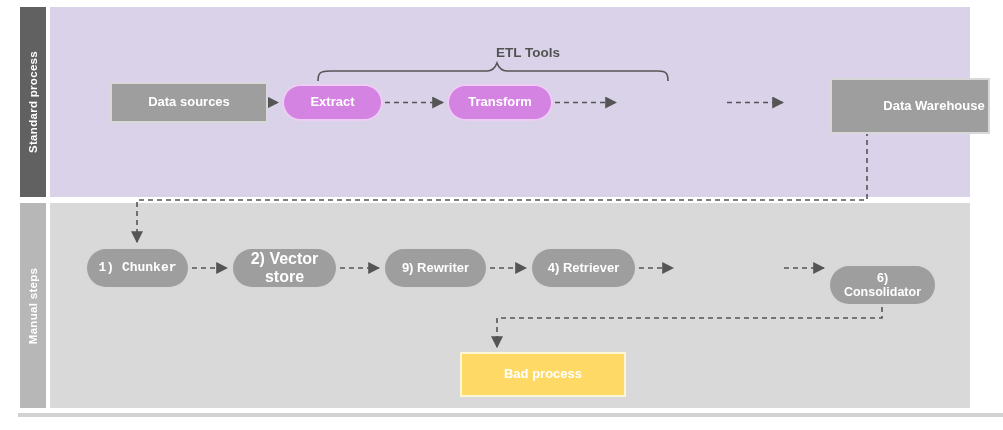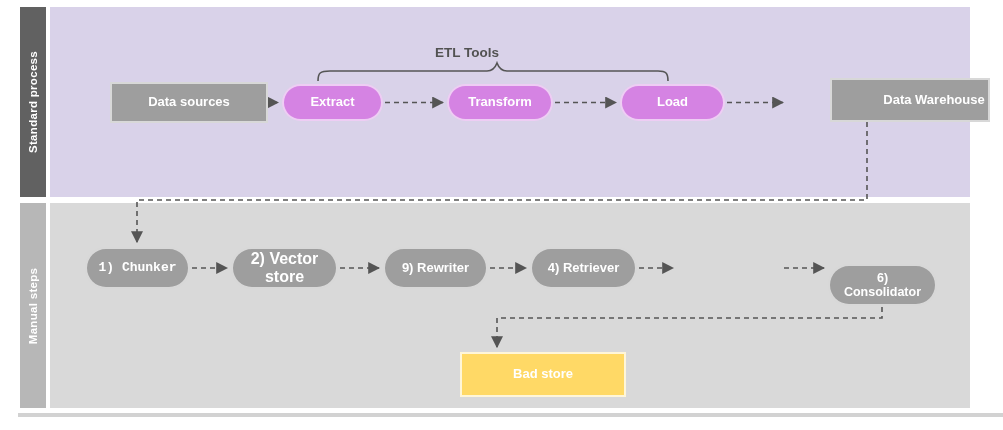--- a/index.html
+++ b/index.html
@@ -28,21 +28,21 @@
     line-height:1.15;border:2px solid rgba(255,255,255,0.6);
   }
   .node.rect{background:var(--gray-node,#999999);margin-left:43px;}
   .node.pill{background:var(--gray-node,#999999);border-radius:21px;}
   .node.pill.etl{background:var(--etl-pill,#d583e3);border-radius:19px;}
   .node.yellow{background:var(--bad-output,#ffd966);border-color:rgba(255,255,255,0.75);}
   .node.pad{padding:0 10px;}
 
   
   .etl-label{
-    position:absolute;left:435px;top:45px;width:125px;text-align:left;
+    position:absolute;left:435px;top:45px;width:125px;text-align:right;
     color:var(--etl-tools-text,#525252);font-weight:bold;font-size:13.5px;
   }
 
   .connectors{position:absolute;left:0;top:0;width:1003px;height:430px;pointer-events:none;}
 
   .page-separator{position:absolute;left:18px;top:413px;width:985px;height:4px;background:#d2d2d2;}
 </style>
 </head>
 <body>
 
@@ -78,24 +78,23 @@
       <polyline points="882,289 882,318 497,318 497,347" marker-end="url(#arr)"></polyline>
     </g>
     <path d="M318,81 C318,73 320,71 330,71 L487,71 Q494,71 497,63 Q500,71 507,71 L658,71 C666,71 668,73 668,81" stroke="#555555" stroke-width="1.6" fill="none"></path>
   </svg>
 
   <div class="etl-label">ETL Tools</div>
 
   <div class="node rect" style="left:67px;top:82px;width:158px;height:41px;">Data sources</div>
   <div class="node pill etl" style="left:282px;top:84px;width:101px;height:37px;">Extract</div>
   <div class="node pill etl" style="left:447px;top:84px;width:106px;height:37px;">Transform</div>
-  <div class="node pill etl" style="left:620px;top:84px;width:105px;height:37px;">Load</div>
-  <div class="node rect" style="left:787px;top:78px;width:160px;height:44px;padding-left:48px;">Data Warehouse</div>
+  <div class="node rect" style="left:787px;top:78px;width:160px;height:56px;padding-left:48px;">Data Warehouse</div>
 
   <div class="node pill" style="left:85px;top:247px;width:105px;height:42px;font-family:Liberation Mono, monospace;">1) Chunker</div>
   <div class="node pill pad" style="left:231px;top:247px;width:107px;height:42px;font-size:16px;">2) Vector store</div>
   <div class="node pill" style="left:383px;top:247px;width:105px;height:42px;">9) Rewriter</div>
   <div class="node pill" style="left:530px;top:247px;width:107px;height:42px;">4) Retriever</div>
   <div class="node pill pad" style="left:828px;top:264px;width:109px;height:42px;font-size:12.5px;">6) Consolidator</div>
-  <div class="node rect yellow" style="left:417px;top:352px;width:166px;height:45px;">Bad store</div>
+  <div class="node rect yellow" style="left:417px;top:352px;width:166px;height:45px;">Bad process</div>
 
   <div class="page-separator"></div>
 </div>
 
 </body></html>

